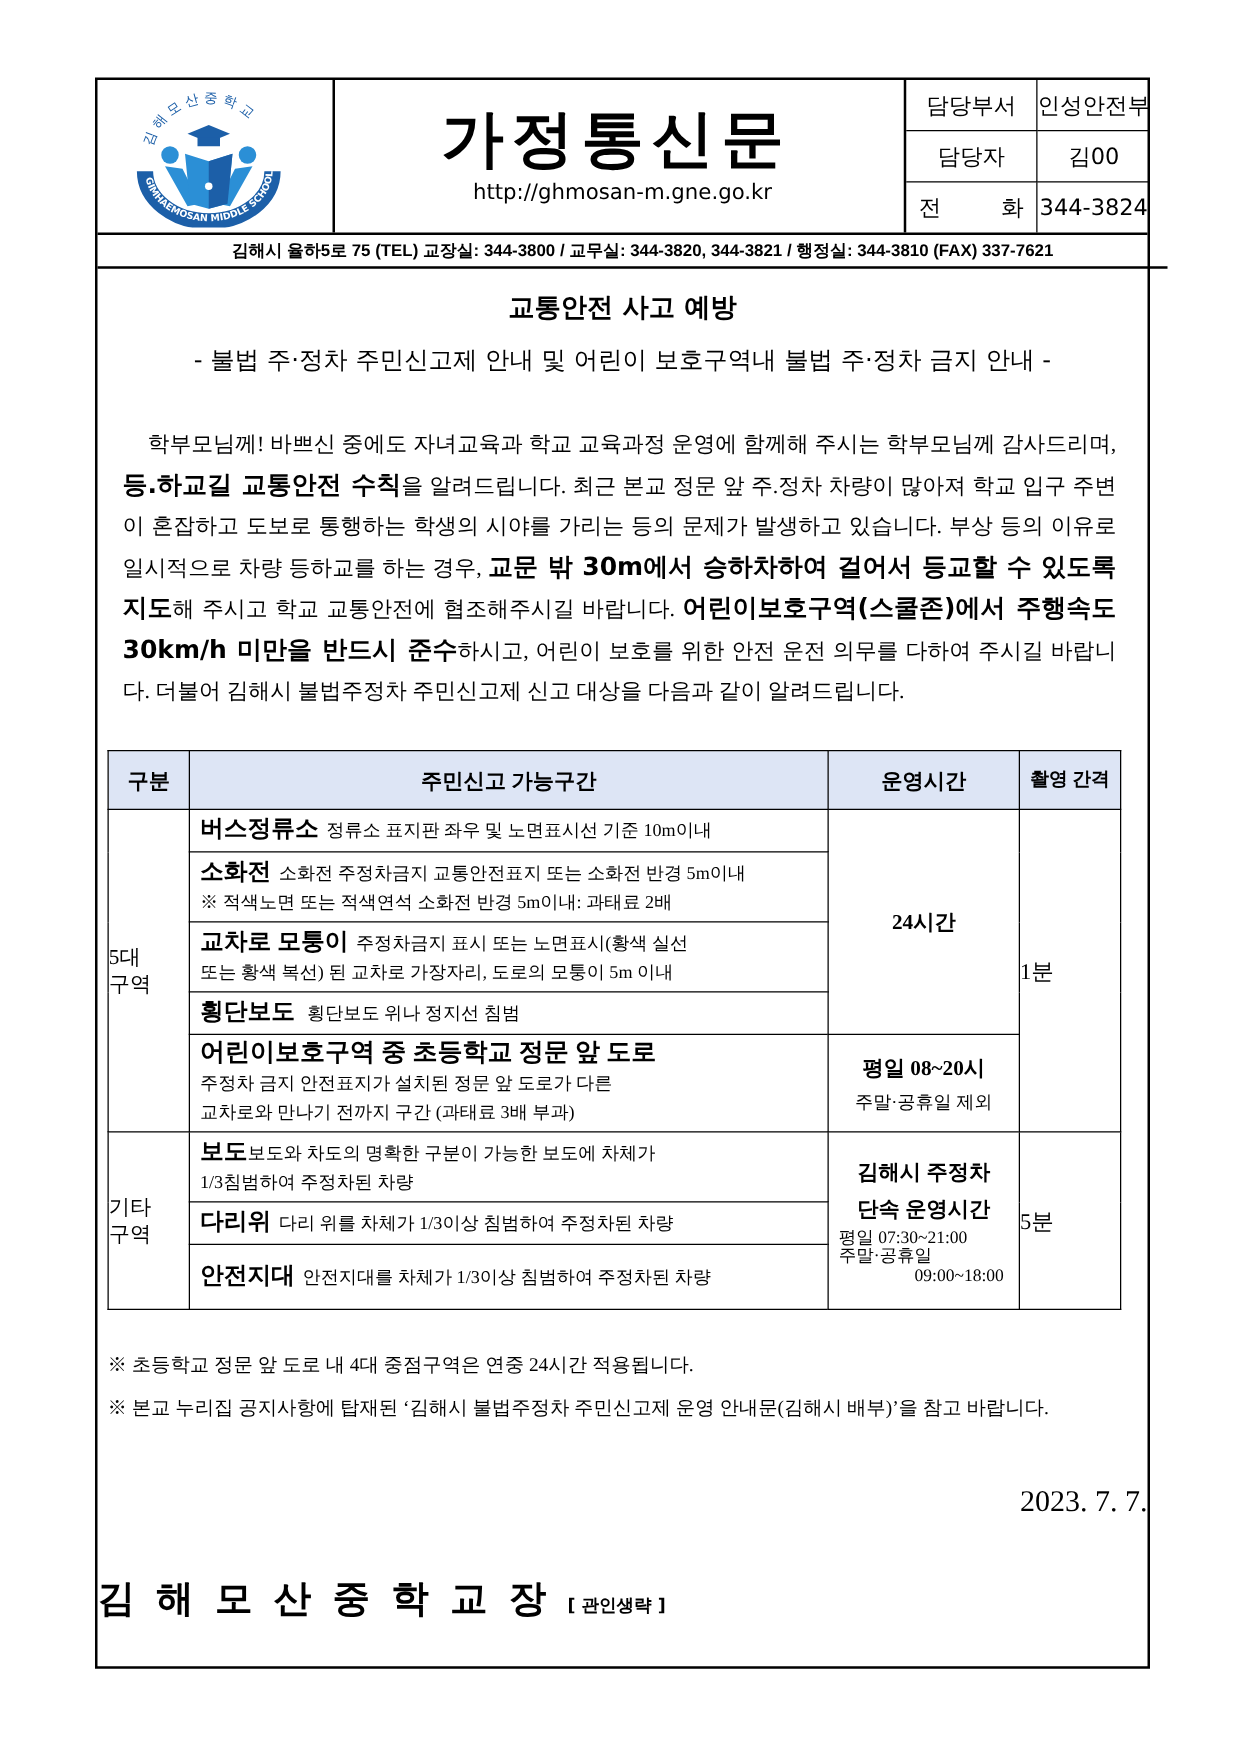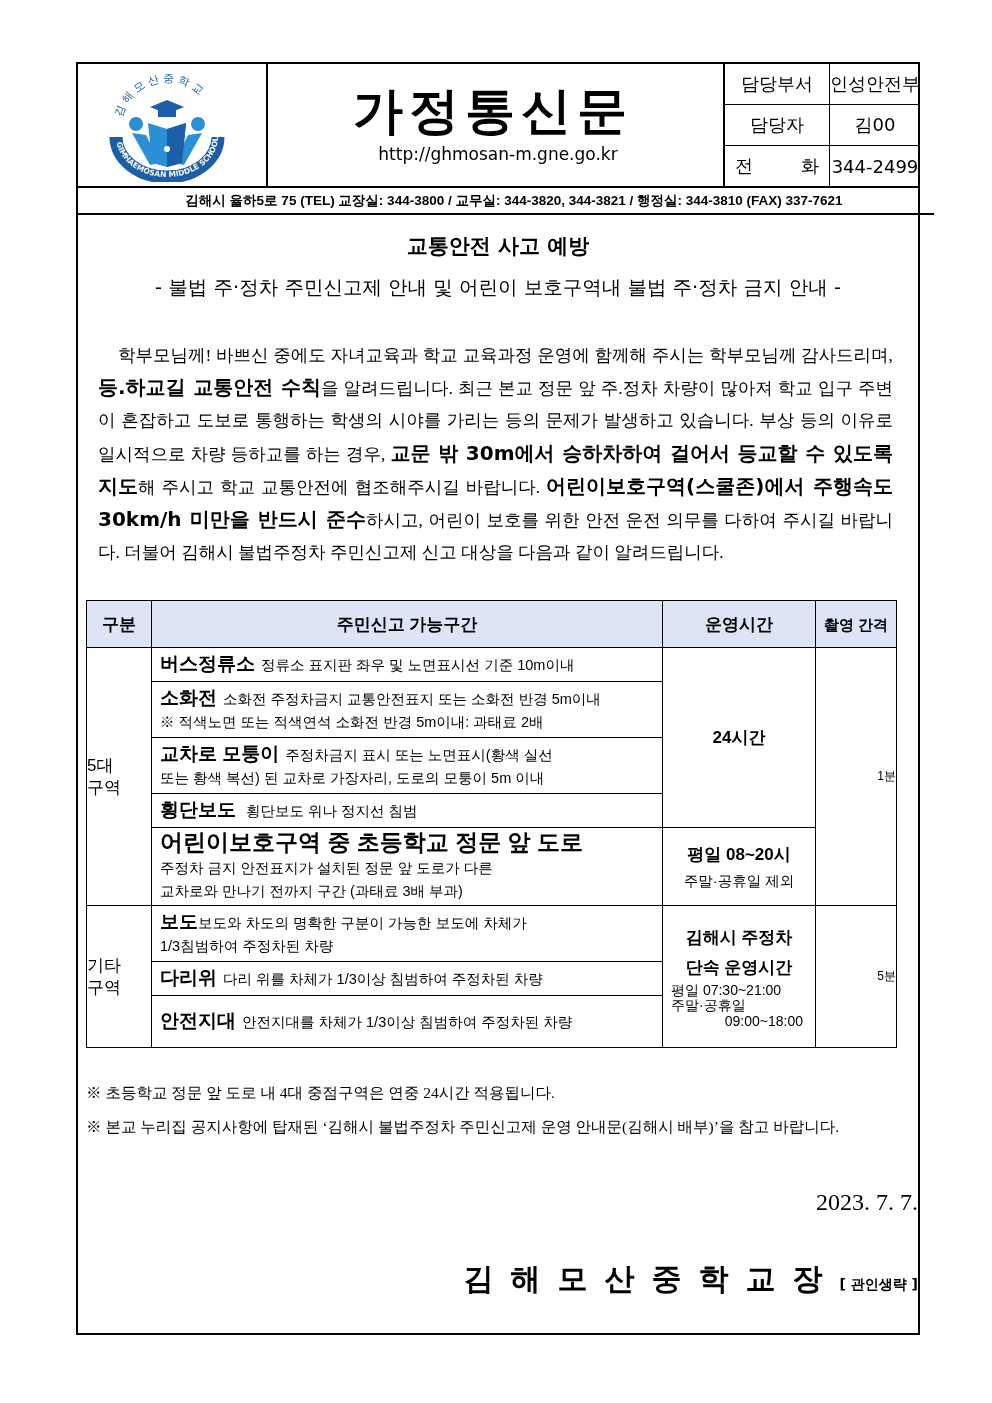--- a/index.html
+++ b/index.html
@@ -20,35 +20,35 @@
   .info td:first-child { border-left:none; width:104px; }
   .phone-label { display:flex; justify-content:space-between; padding:0 10px !important; }
   .address { position:absolute; left:0; top:124px; width:840px; height:25px; border-bottom:2px solid #000; font-size:13.5px; font-weight:bold; text-align:center; line-height:25px; font-family:"Liberation Sans", sans-serif;padding-left:16px; }
   
   .h1 { position:absolute; left:0; right:0; top:168px; text-align:center; font-size:21px; font-weight:bold; }
   .h2 { position:absolute; left:0; right:0; top:210px; text-align:center; font-size:19.5px; }
   .para { position:absolute; left:20px; width:795px; top:275px; font-family:"Liberation Serif", serif; font-size:17.5px; line-height:32.2px; text-align:justify; }
   .para b { font-weight:bold; font-family:"DejaVu Sans", sans-serif; font-size:20px; }
   .para .ind { display:inline-block; width:20px; }
   
-  .tbl { position:absolute; left:8px; top:536px; width:811px; border-collapse:collapse; font-family:Liberation Sans, sans-serif; }
+  .tbl { position:absolute; left:8px; top:536px; width:811px; border-collapse:collapse; font-family:Liberation Serif, serif; }
   .tbl td, .tbl th { border:1px solid #000; padding:0; }
   .tbl th { background:#dde5f5; font-weight:bold; font-size:17px; height:46px; }
   .tbl th.small { font-size:15px; line-height:17px; }
   .tbl td.cat { text-align:left; font-size:17px; line-height:22px; width:64px; }
   .zone { padding:2px 8px !important; font-size:14.5px; line-height:23px; }
   .zone .nm { font-weight:bold; font-size:19px; margin-right:6px; }
-  .zone .nm-big { font-weight:bold; font-size:23px; }
+  .zone .nm-big { font-weight:bold; font-size:20px; }
   .zone .sub { font-size:14.5px; line-height:21px; }
   .hours { text-align:center; width:152px; }
-  .int { text-align:right; width:80px; font-size:12px; }
+  .int { text-align:left; width:80px; font-size:18px; }
   .b-hours { font-weight:bold; font-size:17px; }
   .notes { position:absolute; left:8px; top:1012px; font-family:"Liberation Serif", serif; font-size:15.5px; line-height:34px; }
   .date { position:absolute; left:0; right:0; top:1125px; text-align:right; font-family:"Liberation Serif", serif; font-size:24px; }
-  .sign { position:absolute; left:0; right:0; top:1195px; text-align:right; font-size:30px; font-weight:bold; letter-spacing:17px; }
+  .sign { position:absolute; left:0; right:0; top:1195px; text-align:left; font-size:30px; font-weight:bold; letter-spacing:17px; }
   .sign .seal { font-size:14px; letter-spacing:0; }
 </style>
 </head>
 <body>
 
 <div class="frame">
   <div class="hdr">
     <div class="logo-cell">
       <svg width="130" height="115" viewBox="0 0 130 115" style="position:absolute;left:24px;top:3px;">
         <defs>
@@ -84,21 +84,21 @@
           <td>담당자</td>
           <td>김00</td>
         </tr>
         <tr>
           <td>
                 <div class="phone-label">
                   <span>전</span>
                   <span>화</span>
                 </div>
               </td>
-          <td>344-2499</td>
+          <td>344-3824</td>
         </tr>
       </tbody>
         </table>
     </div>
   </div>
   <div class="address">김해시 율하5로 75 (TEL) 교장실: 344-3800 / 교무실: 344-3820, 344-3821 / 행정실: 344-3810 (FAX) 337-7621</div>
 
   <div class="h1">교통안전 사고 예방</div>
   <div class="h2">- 불법 주·정차 주민신고제 안내 및 어린이 보호구역내 불법 주·정차 금지 안내 -</div>
 

